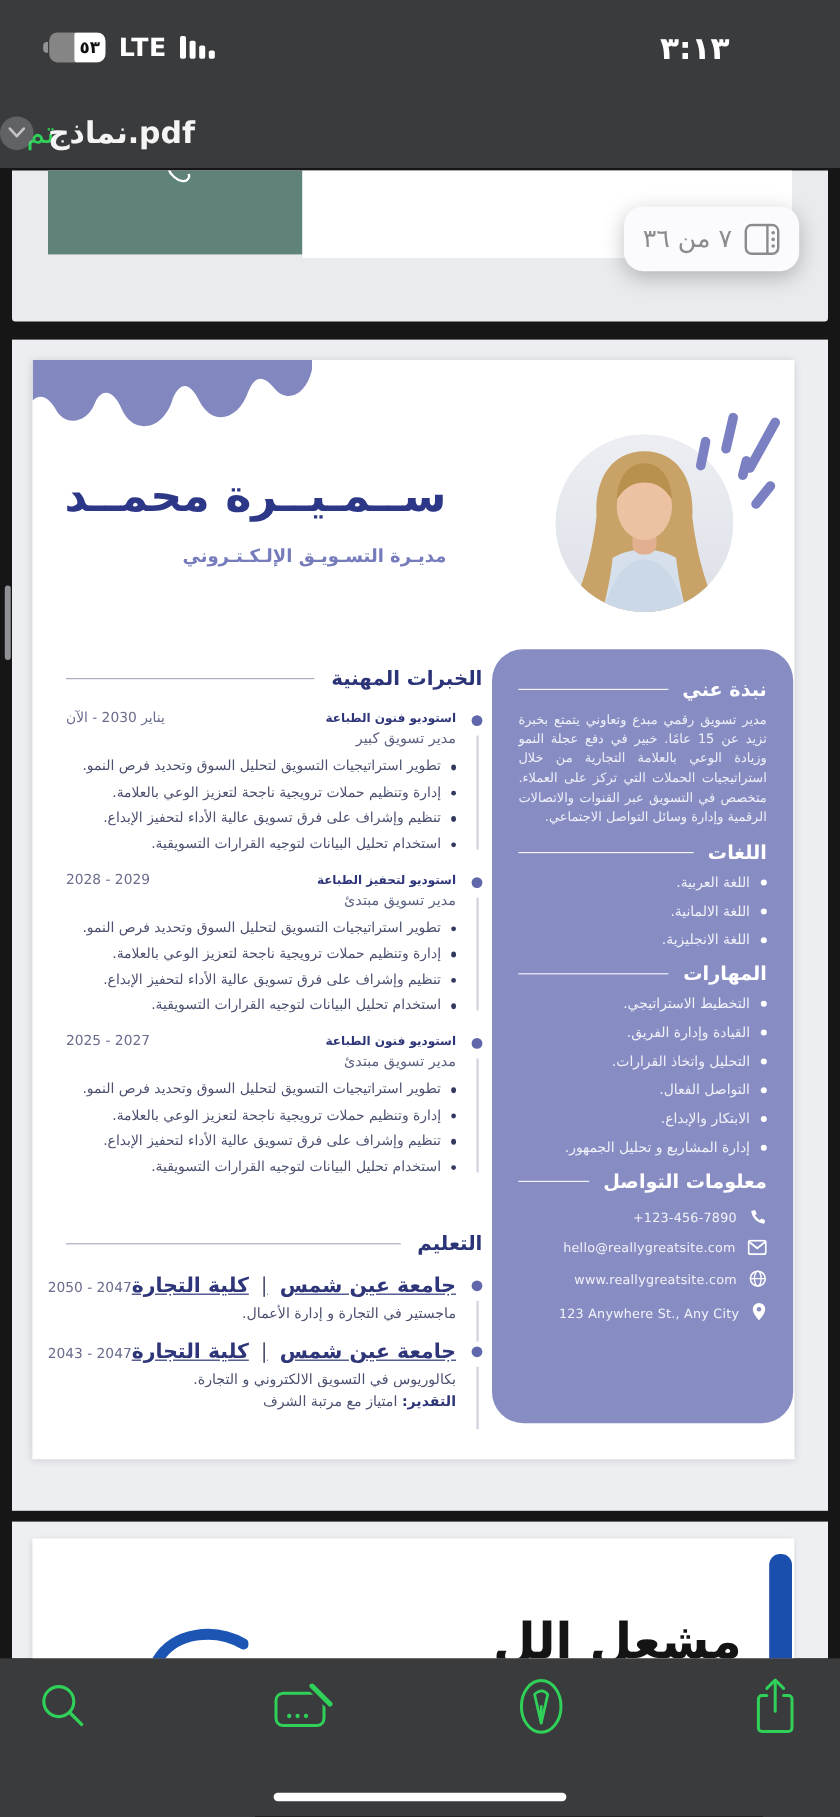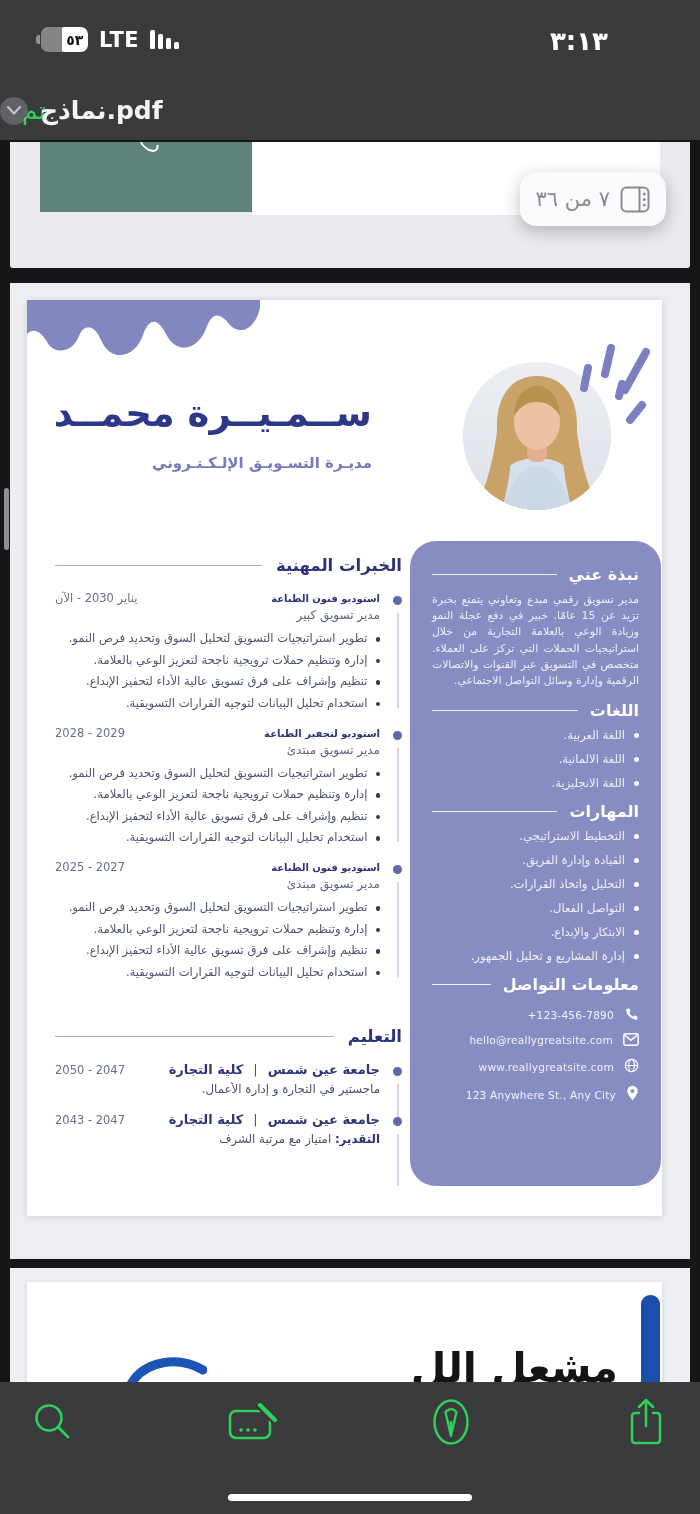--- a/index.html
+++ b/index.html
@@ -61,21 +61,21 @@
   .job-head { display:flex; justify-content:space-between; align-items:baseline; }
   .job-co { font-size:10px; font-weight:700; color:#2e3579; white-space:nowrap; }
   .job-dates { font-size:11.5px; color:#696d8c; direction:ltr; white-space:nowrap; }
   .job-role { font-size:12px; color:#5c6180; margin-top:3px; margin-bottom:9px; }
   .b-row { display:flex; direction:rtl; align-items:flex-start; gap:8px; margin-bottom:7.5px; white-space:nowrap; overflow:hidden; }
   .b-dot { flex:0 0 auto; width:4.5px; height:4.5px; border-radius:50%; background:#33385e; margin-top:6px; }
   .b-txt { font-size:11.6px; color:#4c5170; }
 
   .edu-entry { position:relative; padding-right:22px; margin-top:16px; }
   .edu-vline { position:absolute; right:3.5px; top:22px; height:34px; width:1.5px; background:#d3d5e2; }
-  .edu-title { font-size:13px; font-weight:700; color:#2e3579; white-space:nowrap; }
+  .edu-title { font-size:17px; font-weight:700; color:#2e3579; white-space:nowrap;text-decoration:underline; }
   .edu-pipe { margin:0 10px; font-weight:400; color:#4c5170; }
   .edu-line { font-size:11.8px; color:#4c5170; margin-top:5px; white-space:nowrap; overflow:hidden; }
   .edu-grade b { color:#2e3579; font-weight:700; }
 
   
   .sidebar { position:absolute; left:383px; top:241px; width:251px; height:645px; background:#878cc2; border-radius:26px;
              direction:rtl; padding:24px 22px; color:#fff; overflow:hidden; }
   .sb-head { display:flex; align-items:center; gap:12px; }
   .sb-head .h { font-size:16px; font-weight:700; color:#fff; white-space:nowrap; }
   .sb-head .line { flex:1; height:1.5px; background:rgba(255,255,255,.9); }
@@ -300,20 +300,21 @@
 
           <div class="edu-entry">
             <span class="job-dot"></span>
             <span class="edu-vline" style="height:52px"></span>
             <div class="job-head">
               <span class="edu-title">
                 <span>جامعة عين شمس</span><span class="edu-pipe">|</span><span>كلية التجارة</span>
               </span>
               <span class="job-dates" dir="ltr">2043 - 2047</span>
             </div>
+            <div class="edu-line">بكالوريوس في التسويق الالكتروني و التجارة.</div>
             <div class="edu-line edu-grade">
               <b>التقدير:</b><span> امتياز مع مرتبة الشرف</span>
             </div>
           </div>
         </div>
 
         <div class="sidebar">
 
           <div class="sb-head">
             <span class="h">نبذة عني</span>

